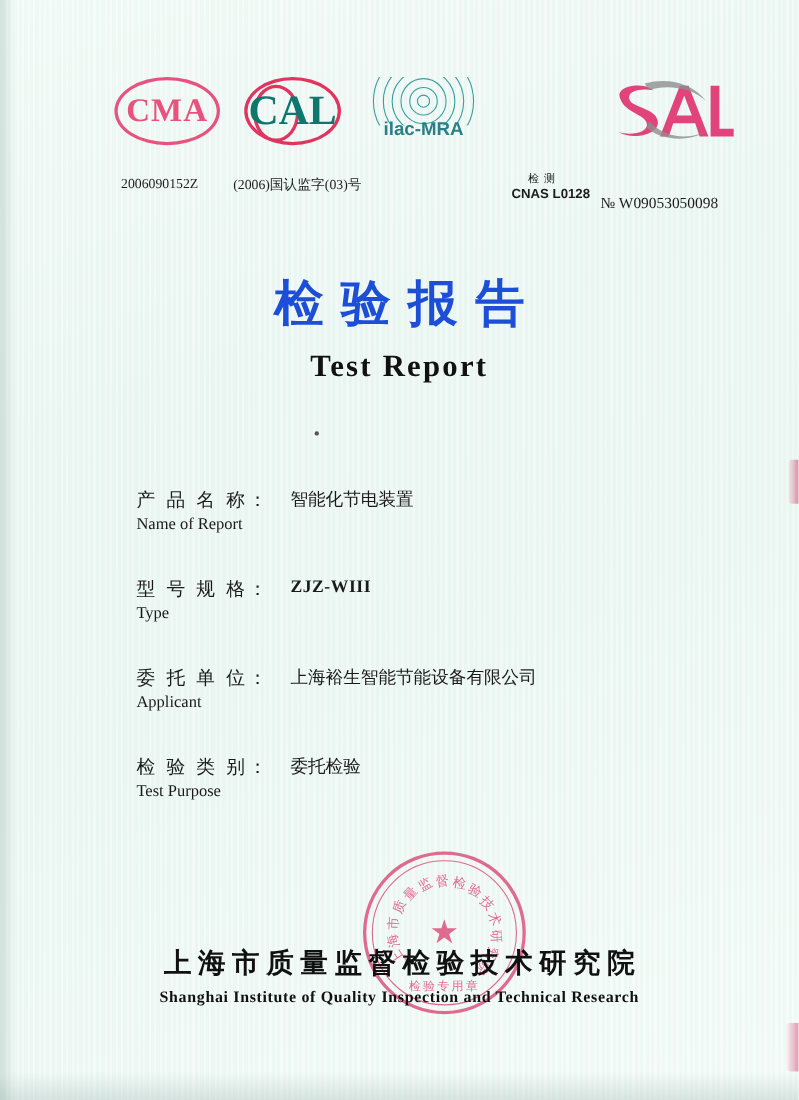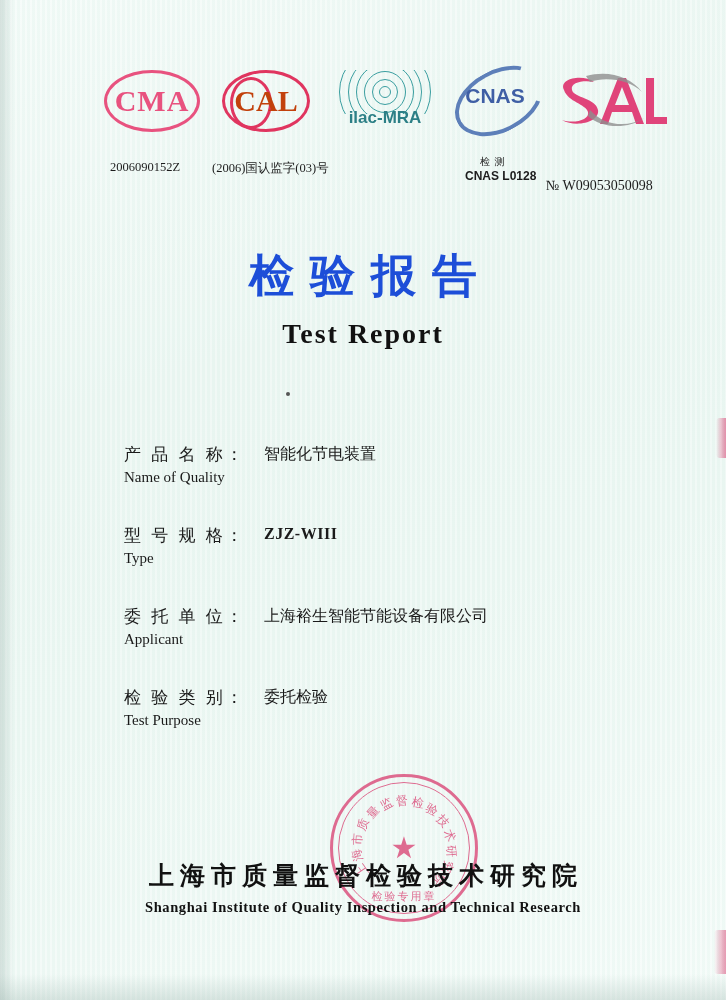--- a/index.html
+++ b/index.html
@@ -90,24 +90,24 @@
     width: 36px; height: 46px;
     border: 3px solid #e0355f;
     border-radius: 50%;
   }
   .cal .txt {
     position: absolute;
     inset: 0;
     display: flex;
     align-items: center;
     justify-content: center;
-    color: #c2410c;
-    font-family: "Liberation Serif", serif;
-    font-weight: bold;
-    font-size: 30px;
+    color: #0f766e;
+    font-family: "Liberation Serif", serif;
+    font-weight: bold;
+    font-size: 38px;
     letter-spacing: 0px;
   }
   
   .ilac {
     left: 330px;
     width: 110px;
     height: 66px;
   }
   .ilac .rings {
     position: absolute;
@@ -381,24 +381,20 @@
       <span style="width:90px;height:90px;"></span>
       <span style="width:72px;height:72px;"></span>
       <span style="width:56px;height:56px;"></span>
       <span style="width:40px;height:40px;"></span>
       <span style="width:24px;height:24px;"></span>
       <span style="width:10px;height:10px;"></span>
     </div>
     <div class="lbl">ilac-MRA</div>
   </div>
 
-  <div class="logo cnas">
-    <div class="swoosh"></div>
-    <div class="txt">CNAS</div>
-  </div>
 
   <div class="logo sal">
     <svg width="112" height="62" viewBox="0 0 112 62">
       <path d="M8 20 C2 8, 28 4, 38 12 C28 10, 14 12, 16 20 C18 28, 40 28, 42 40 C44 52, 20 58, 6 50 C18 54, 34 50, 32 42 C30 34, 12 32, 8 20 Z" fill="#e0447a"></path>
       <path d="M44 54 L62 8 L70 8 L88 54 L80 54 L76 42 L56 42 L52 54 Z M59 35 L73 35 L66 17 Z" fill="#e0447a"></path>
       <path d="M90 8 L98 8 L98 47 L111 47 L111 54 L90 54 Z" fill="#e0447a"></path>
       <path d="M30 6 C52 0, 74 6, 86 22 C74 10, 50 6, 34 12 Z" fill="#8e8e8e" opacity="0.8"></path>
       <path d="M34 40 C48 56, 72 58, 88 48 C72 60, 44 58, 32 46 Z" fill="#8e8e8e" opacity="0.8"></path>
     </svg>
   </div>
@@ -411,21 +407,21 @@
 <div class="logo-caption cap-no">№ W09053050098</div>
 
 <div class="title-cn">检验报告</div>
 <div class="title-en">Test Report</div>
 <div class="dot-mark"></div>
 
 <div class="fields">
 
   <div class="field">
     <div class="f-label-cn">产 品 名 称：</div>
-    <div class="f-label-en">Name of Quality</div>
+    <div class="f-label-en">Name of Report</div>
     <div class="f-value">智能化节电装置</div>
   </div>
 
   <div class="field">
     <div class="f-label-cn">型 号 规 格：</div>
     <div class="f-label-en">Type</div>
     <div class="f-value bold">ZJZ-WIII</div>
   </div>
 
   <div class="field">

